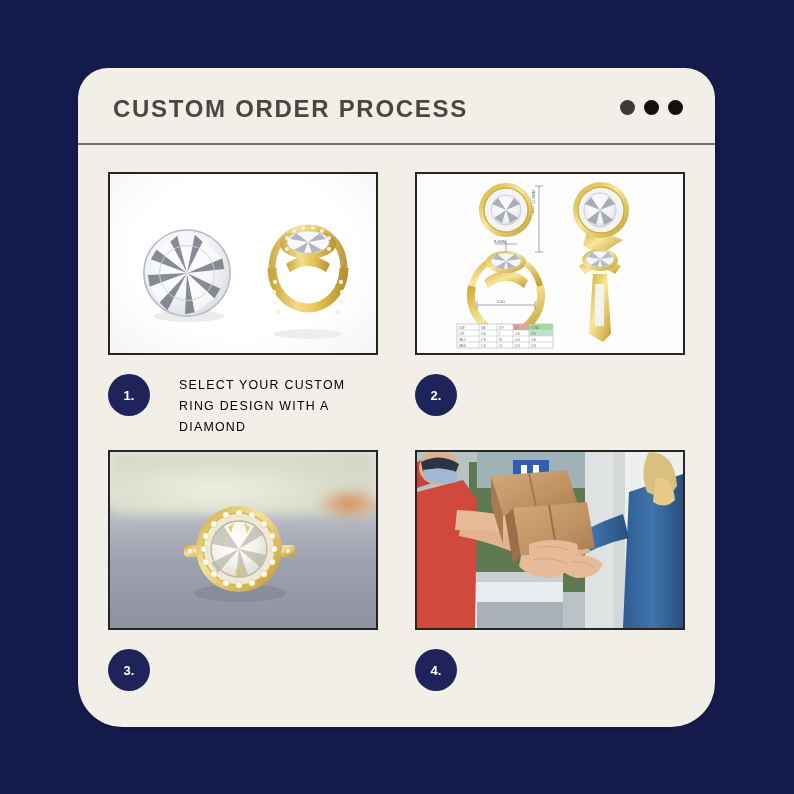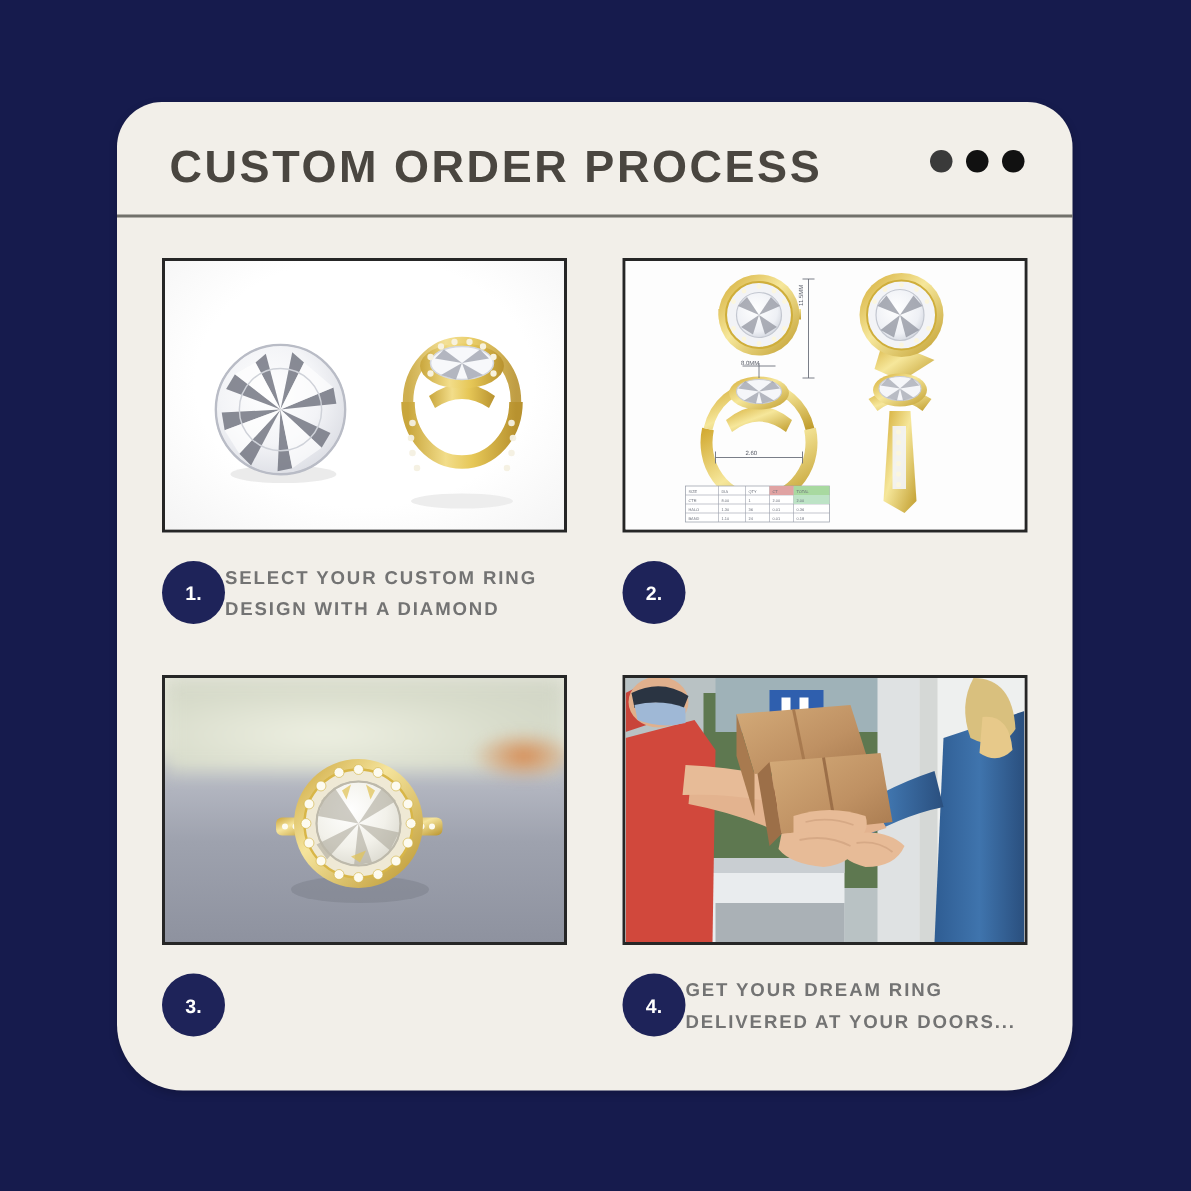--- a/index.html
+++ b/index.html
@@ -36,21 +36,21 @@
     position: absolute;
     left: 0;
     top: 0;
     width: 637px;
     height: 76px;
   }
   .card-title {
     position: absolute;
     left: 35px;
     top: 27px;
-    font-size: 30px;
+    font-size: 24px;
     font-weight: bold;
     letter-spacing: 1.7px;
     color: #4A4640;
     white-space: nowrap;
   }
   .window-dots {
     position: absolute;
     right: 32px;
     top: 32px;
     display: flex;
@@ -113,25 +113,26 @@
     background: #1E2359;
     color: #ffffff;
     font-size: 13px;
     font-weight: bold;
     display: flex;
     align-items: center;
     justify-content: center;
     margin-top: 2px;
   }
   .caption-text {
+    margin-left: 29px;
     font-size: 12.4px;
-    font-weight: bold;
+    font-weight: normal;
     letter-spacing: 1.25px;
     line-height: 21px;
-    color: #737373;
+    color: #000000;
     padding-top: 3px;
     text-transform: uppercase;
   }
 
   
   .p1-bg {
     position: absolute;
     inset: 0;
     background:
       radial-gradient(ellipse at 50% 45%, #ffffff 60%, #f4f4f4 100%);
@@ -589,20 +590,19 @@
               <g stroke="#d3a582" stroke-width="1.2" fill="none" opacity=".8">
                 <path d="M120 96 Q136 92 152 98"></path>
                 <path d="M116 108 Q134 104 150 112"></path>
                 <path d="M154 110 Q168 108 178 116"></path>
               </g>
             </svg>
           </div>
 
           <div class="caption-row" data-name="step-4-caption-row">
             <div class="badge" data-name="step-4-number-badge">4.</div>
-            <div class="caption-text" data-name="step-4-caption">GET YOUR DREAM RING DELIVERED AT YOUR DOORS...</div>
           </div>
         </div>
       </div>
 
     </div>
   </div>
 </div>
 
 </body></html>

